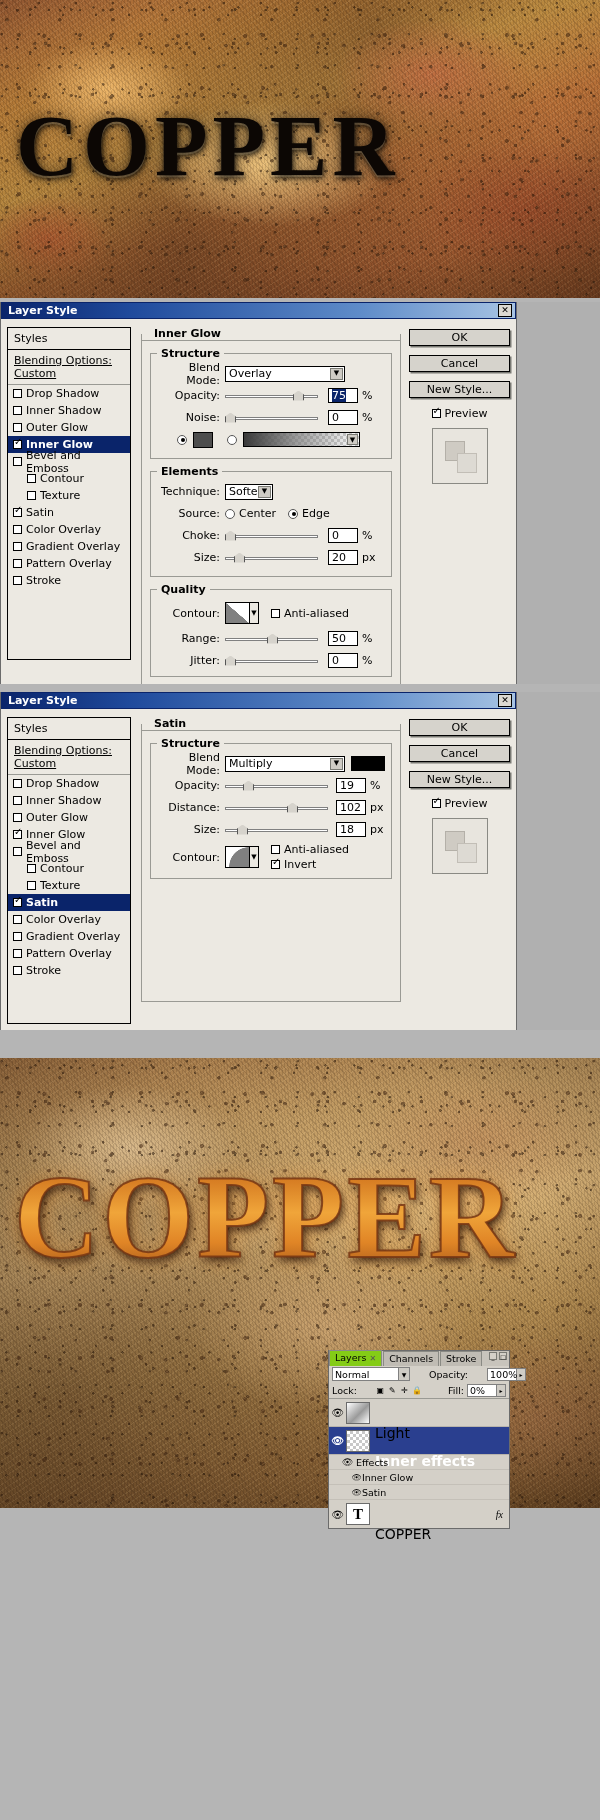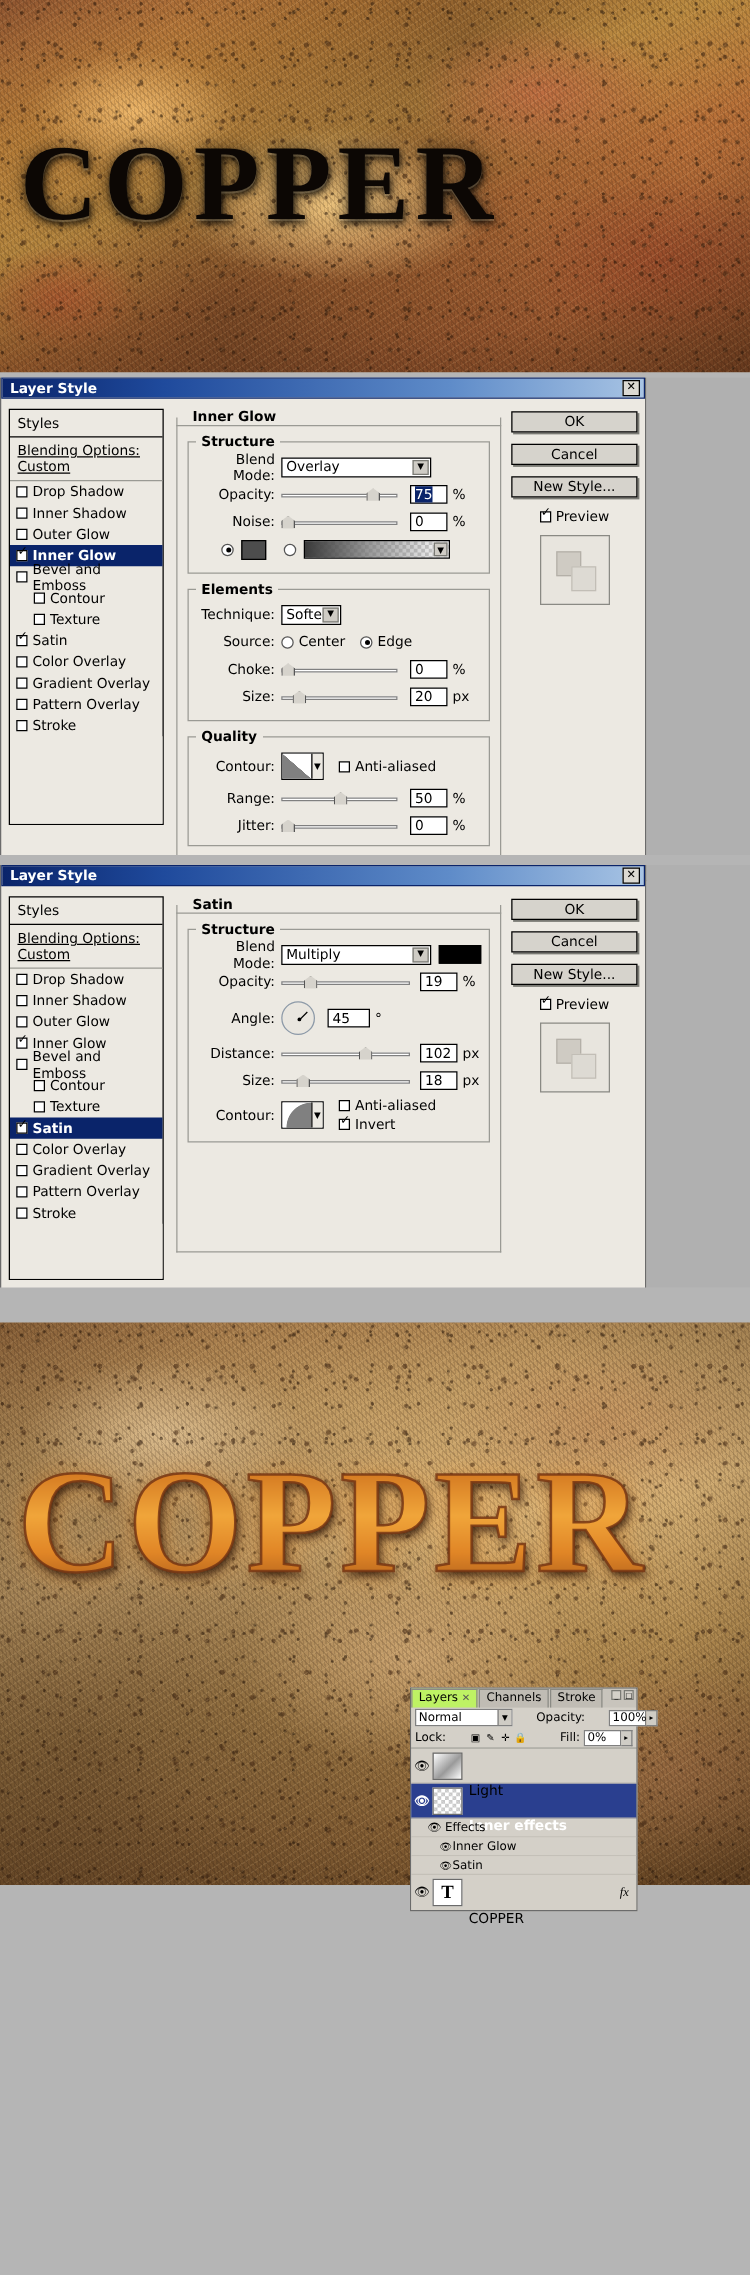--- a/index.html
+++ b/index.html
@@ -273,21 +273,21 @@
   #layers-panel {
     position:absolute; left:328px; top:1350px; width:182px;
     background:#d4d0c8; border:1px solid #6b6b6b;
     font-size:9.5px; font-family:"DejaVu Sans", sans-serif;
   }
   .lp-tabbar { display:flex; align-items:flex-end; height:15px; background:#c8c4bc; position:relative; }
   .lp-tab {
     padding:1px 5px 1px 5px; font-size:9.5px; border:1px solid #8a8a84;
     border-bottom:none; background:#c0bcb4; margin-right:1px; line-height:12px;
   }
-  .lp-tab.active { background:#bef264; font-weight:normal; }
+  .lp-tab.active { background:#84cc16; font-weight:normal; }
   .lp-tab .x { font-size:8px; color:#555; margin-left:3px; }
   .lp-winbtns { position:absolute; right:2px; top:1px; display:flex; gap:2px; }
   .lp-winbtns i { width:8px; height:8px; border:1px solid #7a7a74; background:#d4d0c8; display:block; font-style:normal; font-size:6px; line-height:7px; text-align:center; }
   .lp-row { display:flex; align-items:center; height:16px; padding:1px 3px; gap:19px; background:#d4d0c8; }
   .lp-mode {
     flex:0 0 auto; width:78px; height:14px; background:#fff; border:1px solid #808080;
     font-size:9.5px; display:flex; align-items:center; padding-left:2px; position:relative;
   }
   .lp-mode .arrow { position:absolute; right:0; top:0; width:11px; height:12px;
     background:#cfccc5; border-left:1px solid #808080; display:flex; align-items:center; justify-content:center; font-size:6px; }
@@ -308,21 +308,21 @@
   .lp-thumb.checker {
     background-image:
       linear-gradient(45deg,#c8c8c8 25%,transparent 25%,transparent 75%,#c8c8c8 75%),
       linear-gradient(45deg,#c8c8c8 25%,#fff 25%,#fff 75%,#c8c8c8 75%);
     background-size:6px 6px; background-position:0 0,3px 3px;
   }
   .lp-thumb.tletter {
     display:flex; align-items:center; justify-content:center;
     font-family:"Liberation Serif", serif; font-size:15px; font-weight:bold;
   }
-  .lp-name { flex:1; font-size:11px;margin-top:40px; }
+  .lp-name { flex:1; font-size:14px;margin-top:40px; }
   .lp-fx { padding-right:6px; font-style:italic; font-size:10px; font-family:"Liberation Serif", serif; }
   .lp-sub { display:flex; align-items:center; height:15px; background:#d4d0c8; border-bottom:1px solid #c4c0b8; }
   .lp-sub .lp-eye { width:17px; font-size:9px; }
   .lp-sub.l1 { padding-left:10px; }
   .lp-sub.l2 { padding-left:22px; }
   .lp-bullet { width:11px; font-size:8px; text-align:center; }
 </style>
 </head>
 <body>
 
@@ -639,31 +639,20 @@
             <div class="slider" style="width:103px;">
               <div class="track"></div>
               <div class="thumb" style="left:18px;"></div>
             </div>
             <div class="numbox" style="width:30px;margin-left:8px;">
               <span>19</span>
             </div>
             <span class="unit">%</span>
           </div>
 
-          <div class="frow" style="height:32px;">
-            <span class="flabel">Angle:</span>
-            <span class="angle-dial">
-              <span class="arm"></span>
-              <span class="dot"></span>
-            </span>
-            <div class="numbox" style="width:34px;margin-left:10px;">
-              <span>45</span>
-            </div>
-            <span class="unit">°</span>
-          </div>
 
           <div class="frow">
             <span class="flabel">Distance:</span>
             <div class="slider" style="width:103px;">
               <div class="track"></div>
               <div class="thumb" style="left:62px;"></div>
             </div>
             <div class="numbox" style="width:30px;margin-left:8px;">
               <span>102</span>
             </div>

